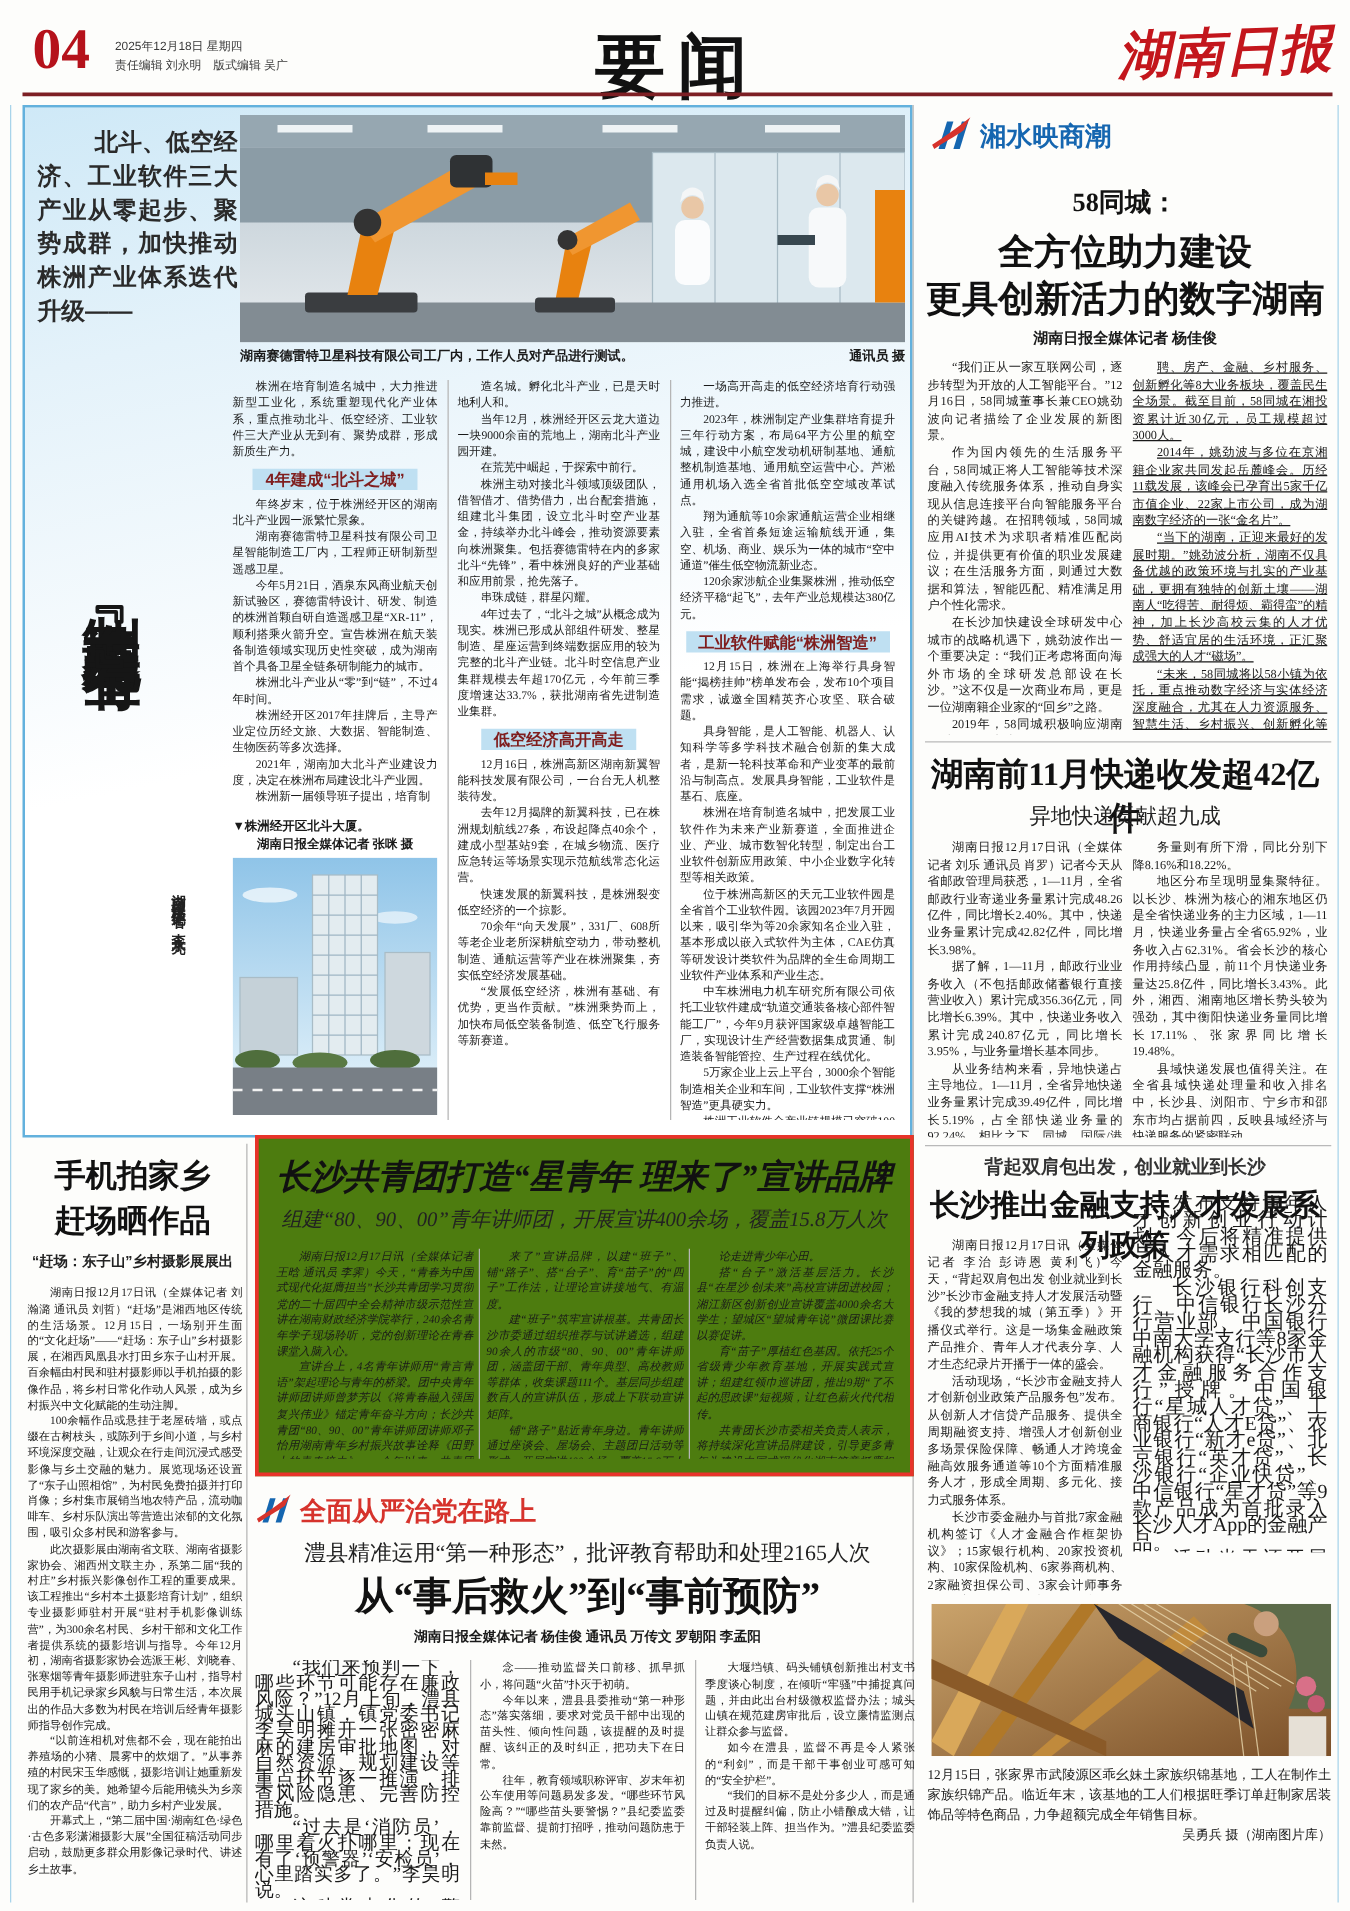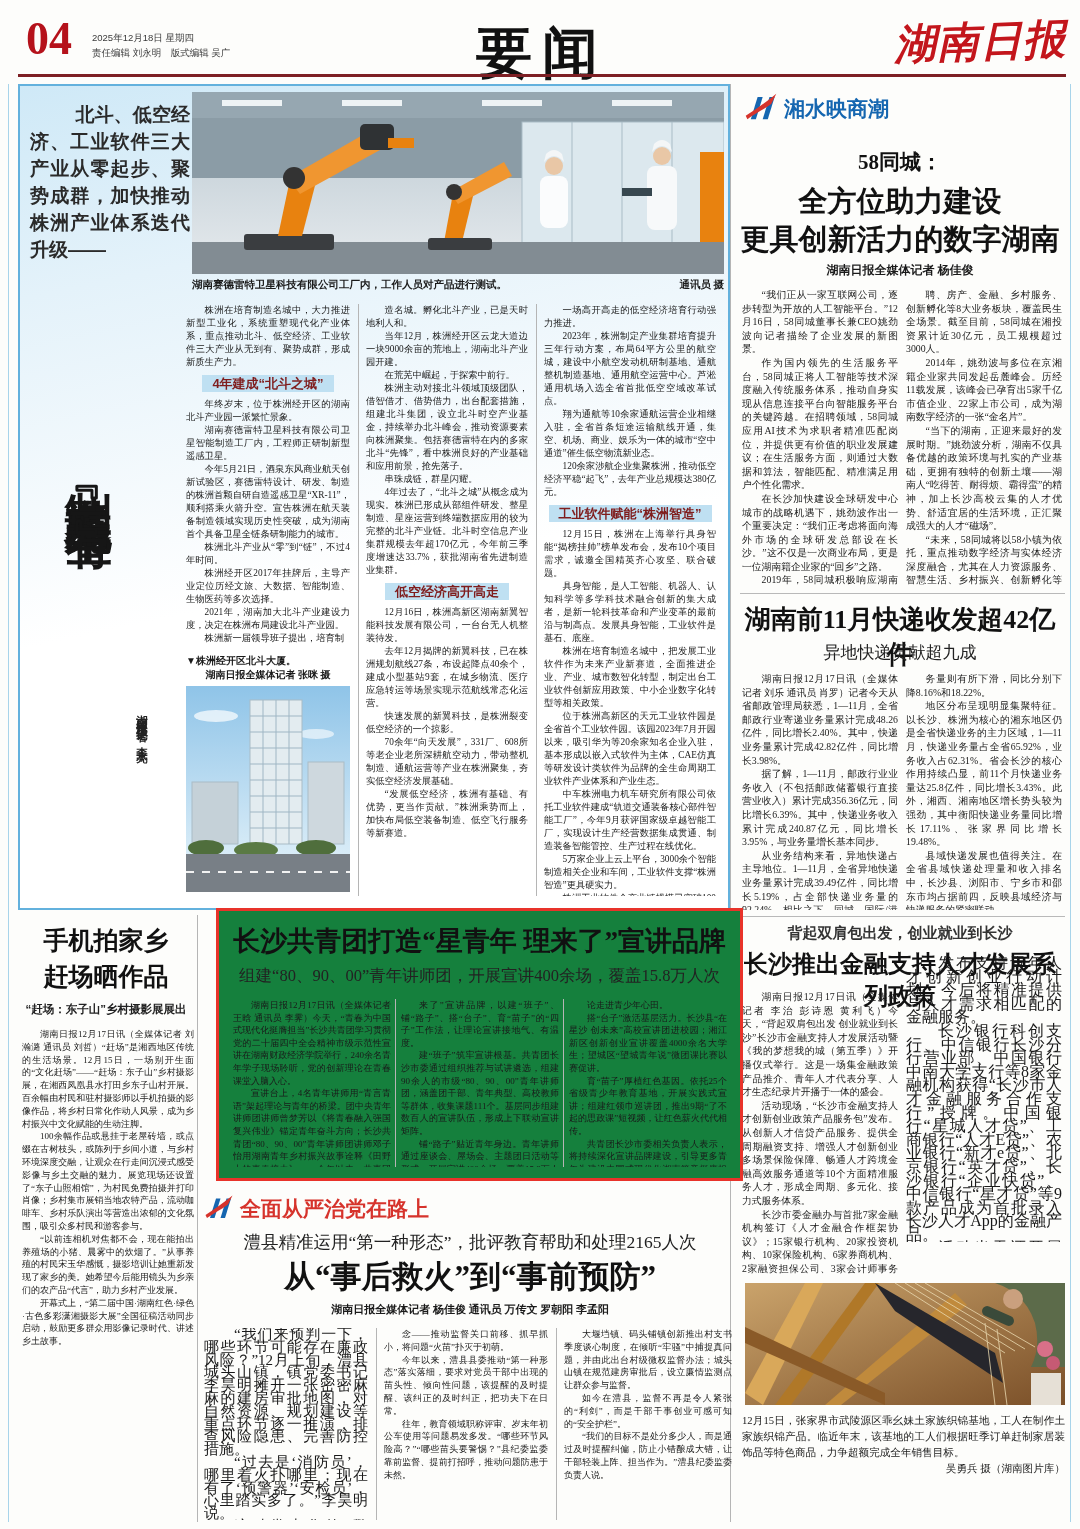--- a/index.html
+++ b/index.html
@@ -210,21 +210,21 @@
   <div class="abs ctr headline-serif" style="left:735px;top:182px;width:330px;font-size:29px;">全方位助力建设</div>
   <div class="abs ctr headline-serif" style="left:735px;top:220px;width:330px;font-size:29px;">更具创新活力的数字湖南</div>
   <div class="abs ctr" style="left:735px;top:262px;width:330px;font-size:12px;font-weight:bold;">湖南日报全媒体记者 杨佳俊</div>
 
   <div class="abs jtext colflow" style="left:742px;top:288px;width:156px;height:300px;font-size:9.8px;line-height:13.6px;">
       <p>“我们正从一家互联网公司，逐步转型为开放的人工智能平台。”12月16日，58同城董事长兼CEO姚劲波向记者描绘了企业发展的新图景。</p>
       <p>作为国内领先的生活服务平台，58同城正将人工智能等技术深度融入传统服务体系，推动自身实现从信息连接平台向智能服务平台的关键跨越。在招聘领域，58同城应用AI技术为求职者精准匹配岗位，并提供更有价值的职业发展建议；在生活服务方面，则通过大数据和算法，智能匹配、精准满足用户个性化需求。</p>
       <p>在长沙加快建设全球研发中心城市的战略机遇下，姚劲波作出一个重要决定：“我们正考虑将面向海外市场的全球研发总部设在长沙。”这不仅是一次商业布局，更是一位湖南籍企业家的“回乡”之路。</p>
       <p>2019年，58同城积极响应湖南省委、省政府“迎老乡、回故乡、建家乡”的号召，在湖南设立第二总部。“我们在湖南的布局，已形成以平台为根基、以生态为延伸、以产城融合为愿景的完整体系。”姚劲波介绍，围绕58小镇这一核心载体，公司已布局招</p>
     </div>
-  <div class="abs jtext colflow" style="left:906px;top:288px;width:156px;height:300px;font-size:9.8px;line-height:13.6px;">
+  <div class="abs jtext colflow" style="left:906px;top:288px;width:156px;height:300px;font-size:9.8px;line-height:13.6px;text-decoration:underline;">
       <p>聘、房产、金融、乡村服务、创新孵化等8大业务板块，覆盖民生全场景。截至目前，58同城在湘投资累计近30亿元，员工规模超过3000人。</p>
       <p>2014年，姚劲波与多位在京湘籍企业家共同发起岳麓峰会。历经11载发展，该峰会已孕育出5家千亿市值企业、22家上市公司，成为湖南数字经济的一张“金名片”。</p>
       <p>“当下的湖南，正迎来最好的发展时期。”姚劲波分析，湖南不仅具备优越的政策环境与扎实的产业基础，更拥有独特的创新土壤——湖南人“吃得苦、耐得烦、霸得蛮”的精神，加上长沙高校云集的人才优势、舒适宜居的生活环境，正汇聚成强大的人才“磁场”。</p>
       <p>“未来，58同城将以58小镇为依托，重点推动数字经济与实体经济深度融合，尤其在人力资源服务、智慧生活、乡村振兴、创新孵化等领域持续深耕。”姚劲波表示，公司将继续扮演好“连接者”与“推动者”的双重角色，通过加大投资、深化技术赋能、优化平台生态，全方位助力建设更具创新活力的数字湖南。</p>
     </div>
 
   <div class="abs hrule" style="left:740px;top:593px;width:325px;"></div>
 
   <div class="abs ctr headline-serif" style="left:735px;top:602px;width:330px;font-size:26px;">湖南前11月快递收发超42亿件</div>
   <div class="abs ctr" style="left:735px;top:641px;width:330px;font-size:17px;color:#222;">异地快递贡献超九成</div>
@@ -291,25 +291,26 @@
   </div>
 
   <div class="abs vrule" style="left:197px;top:915px;height:607px;"></div>
 
   <div class="abs ctr headline-serif" style="left:18px;top:924px;width:176px;font-size:25px;">手机拍家乡</div>
   <div class="abs ctr headline-serif" style="left:18px;top:960px;width:176px;font-size:25px;">赶场晒作品</div>
   <div class="abs ctr kicker" style="left:16px;top:1002px;width:180px;font-size:11.5px;font-weight:bold;color:#222;">“赶场：东子山”乡村摄影展展出</div>
   <div class="abs jtext colflow" style="left:22px;top:1028px;width:172px;height:494px;font-size:9px;line-height:12.8px;">
       <p>湖南日报12月17日讯（全媒体记者 刘瀚潞 通讯员 刘哲）“赶场”是湘西地区传统的生活场景。12月15日，一场别开生面的“文化赶场”——“赶场：东子山”乡村摄影展，在湘西凤凰县水打田乡东子山村开展。百余幅由村民和驻村摄影师以手机拍摄的影像作品，将乡村日常化作动人风景，成为乡村振兴中文化赋能的生动注脚。</p>
       <p>100余幅作品或悬挂于老屋砖墙，或点缀在古树枝头，或陈列于乡间小道，与乡村环境深度交融，让观众在行走间沉浸式感受影像与乡土交融的魅力。展览现场还设置了“东子山照相馆”，为村民免费拍摄并打印肖像；乡村集市展销当地农特产品，流动咖啡车、乡村乐队演出等营造出浓郁的文化氛围，吸引众多村民和游客参与。</p>
+      <p>此次摄影展由湖南省文联、湖南省摄影家协会、湘西州文联主办，系第二届“我的村庄”乡村振兴影像创作工程的重要成果。该工程推出“乡村本土摄影培育计划”，组织专业摄影师驻村开展“驻村手机影像训练营”，为300余名村民、乡村干部和文化工作者提供系统的摄影培训与指导。今年12月初，湖南省摄影家协会选派王彬、刘晓春、张寒烟等青年摄影师进驻东子山村，指导村民用手机记录家乡风貌与日常生活，本次展出的作品大多数为村民在培训后经青年摄影师指导创作完成。</p>
       <p>“以前连相机对焦都不会，现在能拍出养殖场的小猪、晨雾中的炊烟了。”从事养殖的村民宋玉华感慨，摄影培训让她重新发现了家乡的美。她希望今后能用镜头为乡亲们的农产品“代言”，助力乡村产业发展。</p>
       <p>开幕式上，“第二届中国·湖南红色·绿色·古色多彩潇湘摄影大展”全国征稿活动同步启动，鼓励更多群众用影像记录时代、讲述乡土故事。</p>
     </div>
 
-  <div class="abs" style="left:216px;top:908px;width:521px;height:267px;border:3px solid #e8332a;background:#15803d;">
+  <div class="abs" style="left:204px;top:908px;width:521px;height:267px;border:3px solid #e8332a;background:#4d7c0f;font-style:italic;">
     <div class="ctr headline-serif" style="margin-top:12px;font-size:27px;">长沙共青团打造“星青年  理来了”宣讲品牌</div>
     <div class="ctr" style="margin-top:6px;font-size:16.5px;color:#222;">组建“80、90、00”青年讲师团，开展宣讲400余场，覆盖15.8万人次</div>
     <div class="abs jtext colflow" style="left:14px;top:88px;width:158px;height:168px;font-size:9px;line-height:12.6px;">
         <p>湖南日报12月17日讯（全媒体记者 王晗 通讯员 李霁）今天，“青春为中国式现代化挺膺担当”长沙共青团学习贯彻党的二十届四中全会精神市级示范性宣讲在湖南财政经济学院举行，240余名青年学子现场聆听，党的创新理论在青春课堂入脑入心。</p>
         <p>宣讲台上，4名青年讲师用“青言青语”架起理论与青年的桥梁。团中央青年讲师团讲师曾梦芳以《将青春融入强国复兴伟业》锚定青年奋斗方向；长沙共青团“80、90、00”青年讲师团讲师邓子怡用湖南青年乡村振兴故事诠释《田野上的青春接力》……今年以来，共青团长沙市委打造“星青年 理</p>
       </div>
     <div class="abs jtext colflow" style="left:182px;top:88px;width:158px;height:168px;font-size:9px;line-height:12.6px;">
         <p>来了”宣讲品牌，以建“班子”、铺“路子”、搭“台子”、育“苗子”的“四子”工作法，让理论宣讲接地气、有温度。</p>
         <p>建“班子”筑牢宣讲根基。共青团长沙市委通过组织推荐与试讲遴选，组建90余人的市级“80、90、00”青年讲师团，涵盖团干部、青年典型、高校教师等群体，收集课题111个。基层同步组建数百人的宣讲队伍，形成上下联动宣讲矩阵。</p>
         <p>铺“路子”贴近青年身边。青年讲师通过座谈会、屋场会、主题团日活动等形式，开展宣讲400余场，覆盖15.8万人次。从企业车间到田间地头，从机关社区到高校校园，推动党的创新理</p>

